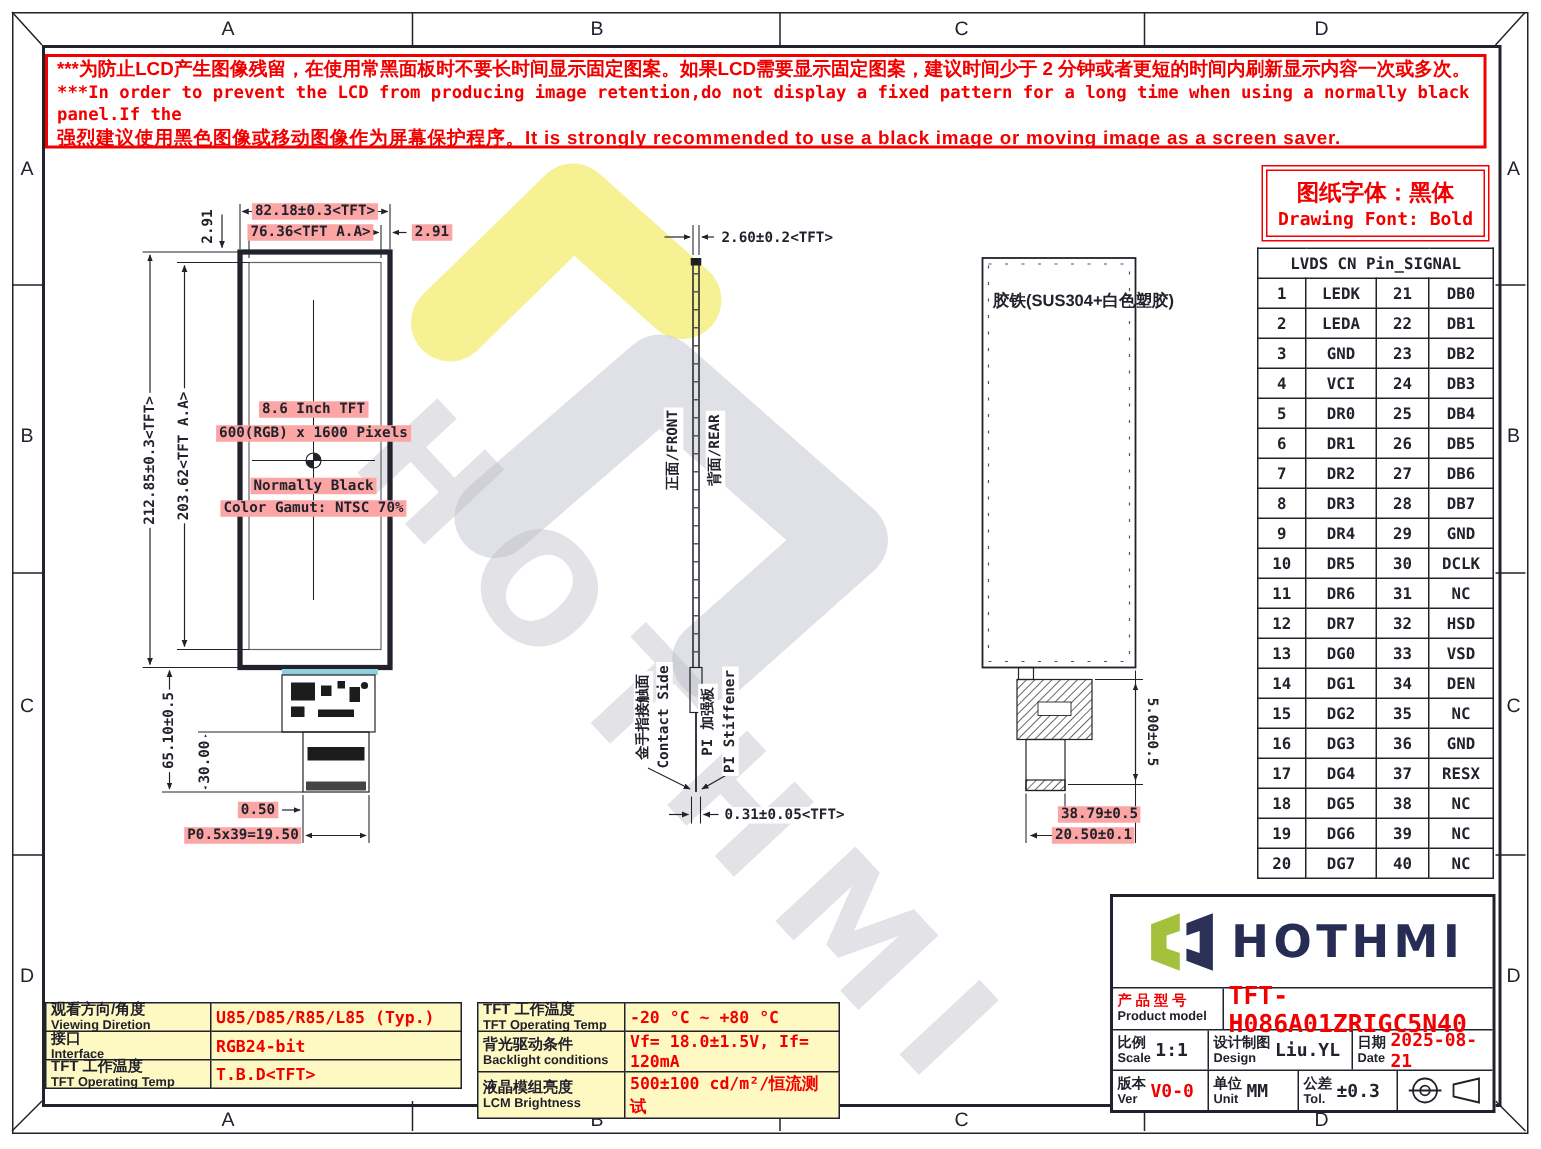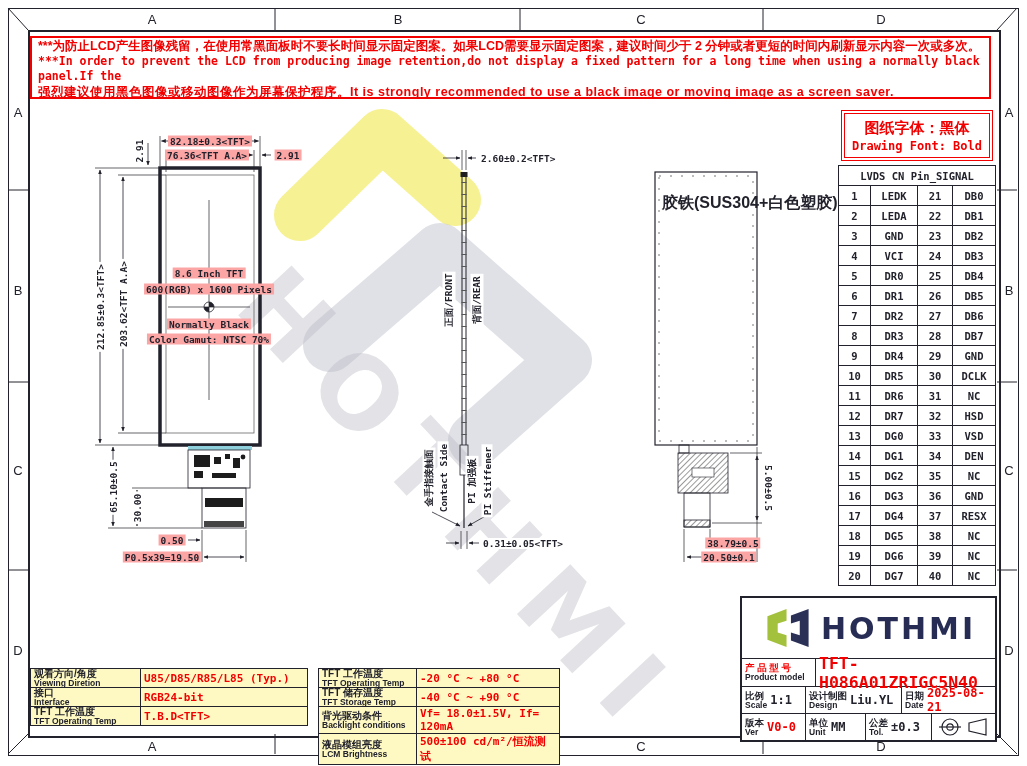--- a/index.html
+++ b/index.html
@@ -382,21 +382,21 @@
       <span class="small">Contact Side</span>
     </div>
   <div class="vwrap" style="left:472px;top:481px">
       <span class="cnlbl small">PI 加强板</span>
     </div>
   <div class="vwrap" style="left:487px;top:481px">
       <span class="small">PI Stiffener</span>
     </div>
   <div class="dim" style="left:482px;top:538px">0.31±0.05&lt;TFT&gt;</div>
 
-  <div class="dim cnlbl" style="left:661px;top:193px;font-size:16px;background:transparent">胶铁(SUS304+白色塑胶)</div>
+  <div class="dim cnlbl" style="left:661px;top:193px;font-size:11px;background:transparent">胶铁(SUS304+白色塑胶)</div>
   <div class="vwrap cw" style="left:768px;top:488px">
       <span>5.00±0.5</span>
     </div>
   <div class="hwrap" style="left:733px;top:543px">
       <span>38.79±0.5</span>
     </div>
   <div class="hwrap" style="left:729px;top:557px">
       <span>20.50±0.1</span>
     </div>
 
@@ -438,27 +438,20 @@
     <tbody>
         <tr>
           <td class="sl">
             <div class="cn">TFT 工作温度</div>
             <div class="en">TFT Operating Temp</div>
           </td>
           <td class="sv">-20 °C ~ +80 °C</td>
         </tr>
     <tr>
           <td class="sl">
-            <div class="cn">TFT 储存温度</div>
-            <div class="en">TFT Storage Temp</div>
-          </td>
-          <td class="sv">-40 °C ~ +90 °C</td>
-        </tr>
-    <tr>
-          <td class="sl">
             <div class="cn">背光驱动条件</div>
             <div class="en">Backlight conditions</div>
           </td>
           <td class="sv">Vf= 18.0±1.5V, If= 120mA</td>
         </tr>
     <tr>
           <td class="sl">
             <div class="cn">液晶模组亮度</div>
             <div class="en">LCM Brightness</div>
           </td>

